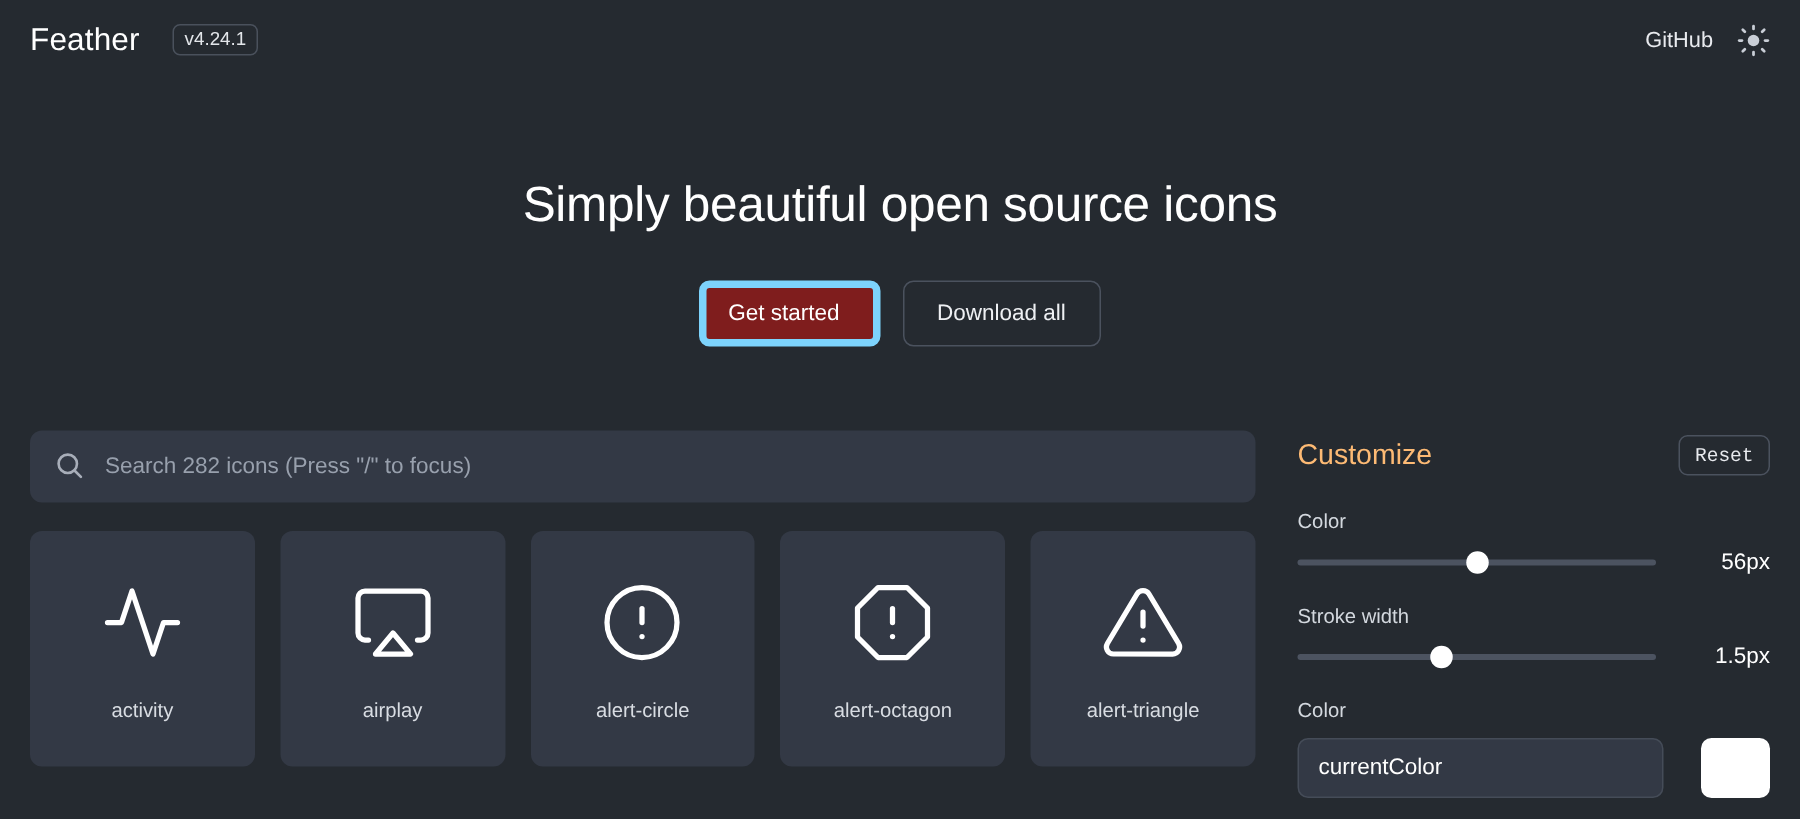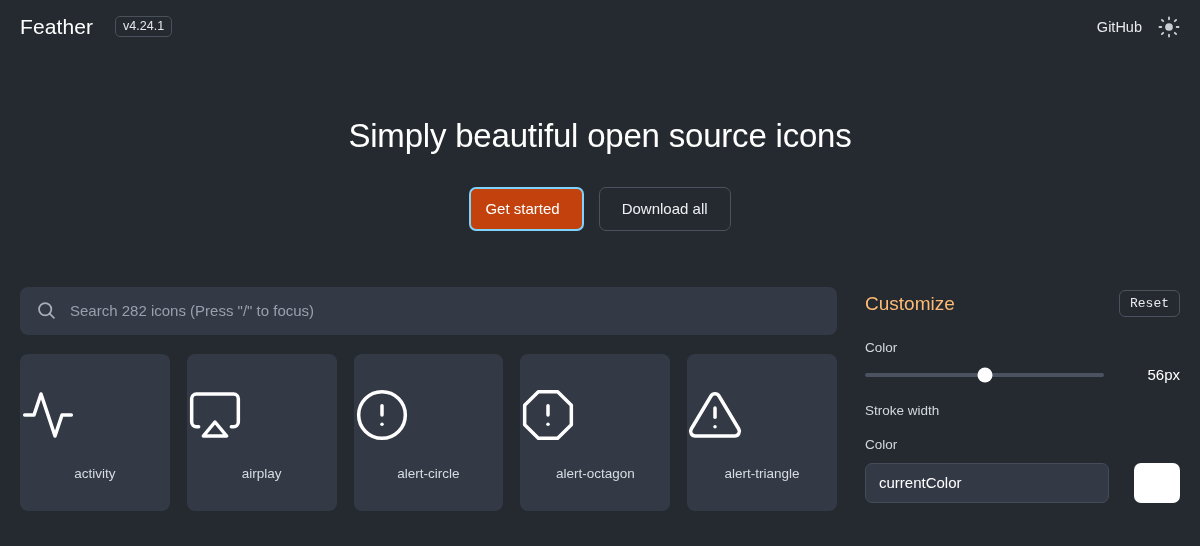--- a/index.html
+++ b/index.html
@@ -94,23 +94,23 @@
     line-height: 1;
     border-radius: 7px;
     cursor: pointer;
     height: 44px;
     padding: 0 22px;
     display: inline-flex;
     align-items: center;
     justify-content: center;
   }
   .btn-primary {
-    background: #c2410c;
-    color: #ffffff;
-    border: 2px solid #7dd3fc;
+    background: #7f1d1d;
+    color: #ffffff;
+    border: 5px solid #7dd3fc;
     padding-left: 14px;
   }
   .btn-outline {
     background: transparent;
     color: #eef0f3;
     border: 1px solid #4b525e;
   }
 
   
   .main {
@@ -152,21 +152,21 @@
     display: grid;
     grid-template-columns: repeat(5, 1fr);
     gap: 17px;
   }
   .icon-card {
     background: #333945;
     border-radius: 8px;
     height: 157px;
     display: flex;
     flex-direction: column;
-    align-items: flex-start;
+    align-items: center;
     justify-content: flex-start;
     cursor: pointer;
     padding-top: 33px;
     position: relative;
   }
   .icon-card .glyph {
     height: 56px;
     display: flex;
     align-items: center;
     justify-content: center;
@@ -396,20 +396,27 @@
         <div class="slider">
           <div class="track"></div>
           <div class="thumb" id="size-thumb" style="left: 50%;"></div>
         </div>
         <span class="slider-value">56px</span>
       </div>
     </div>
 
     <div class="field">
       <div class="field-label">Stroke width</div>
+      <div class="slider-row">
+        <div class="slider">
+          <div class="track"></div>
+          <div class="thumb" id="stroke-thumb" style="left: 40%;"></div>
+        </div>
+        <span class="slider-value">1.5px</span>
+      </div>
     </div>
 
     <div class="field">
       <div class="field-label">Color</div>
       <div class="color-row">
         <input class="color-input" type="text" value="currentColor" style="">
         <button class="color-swatch" style="background: rgb(255, 255, 255);"></button>
       </div>
     </div>
 

